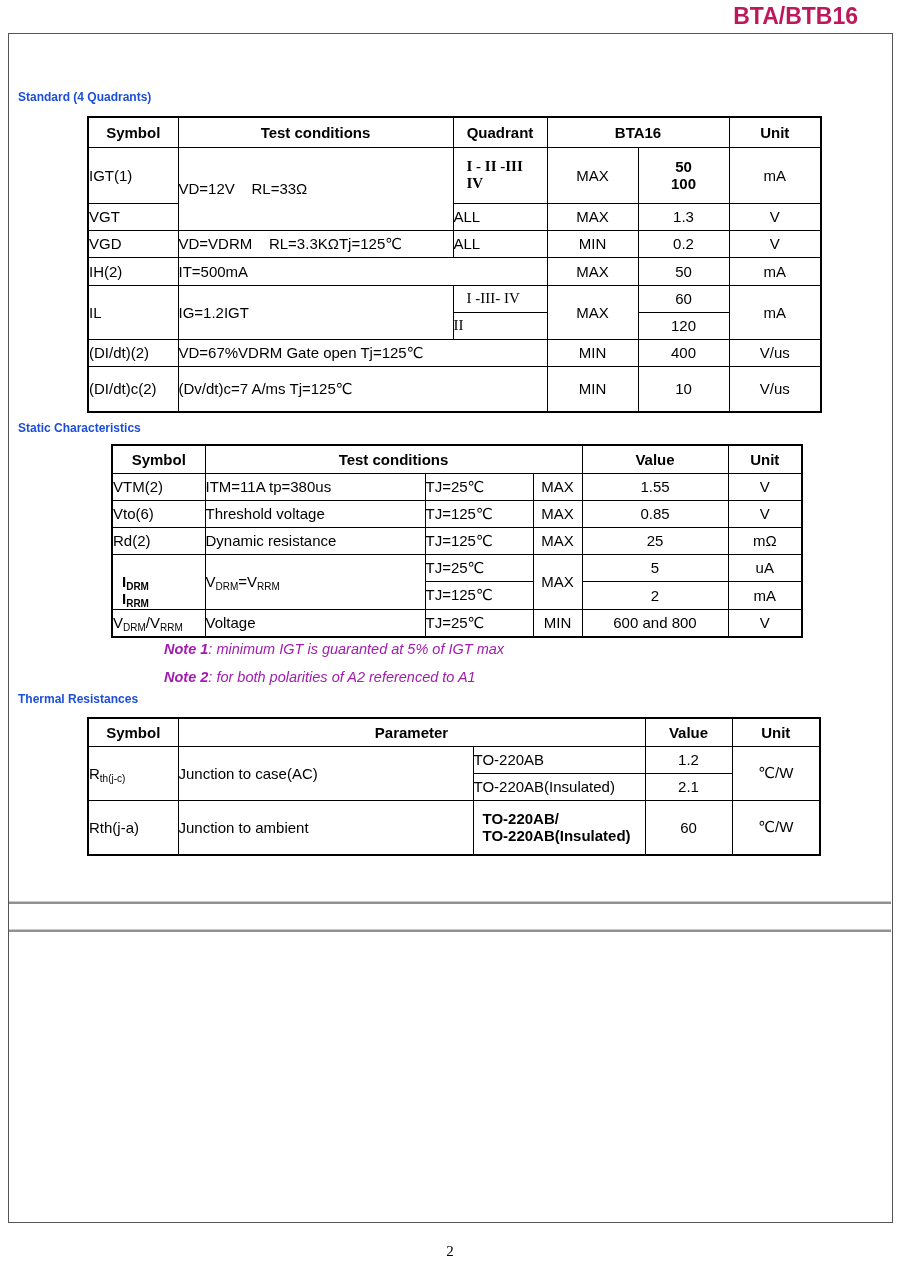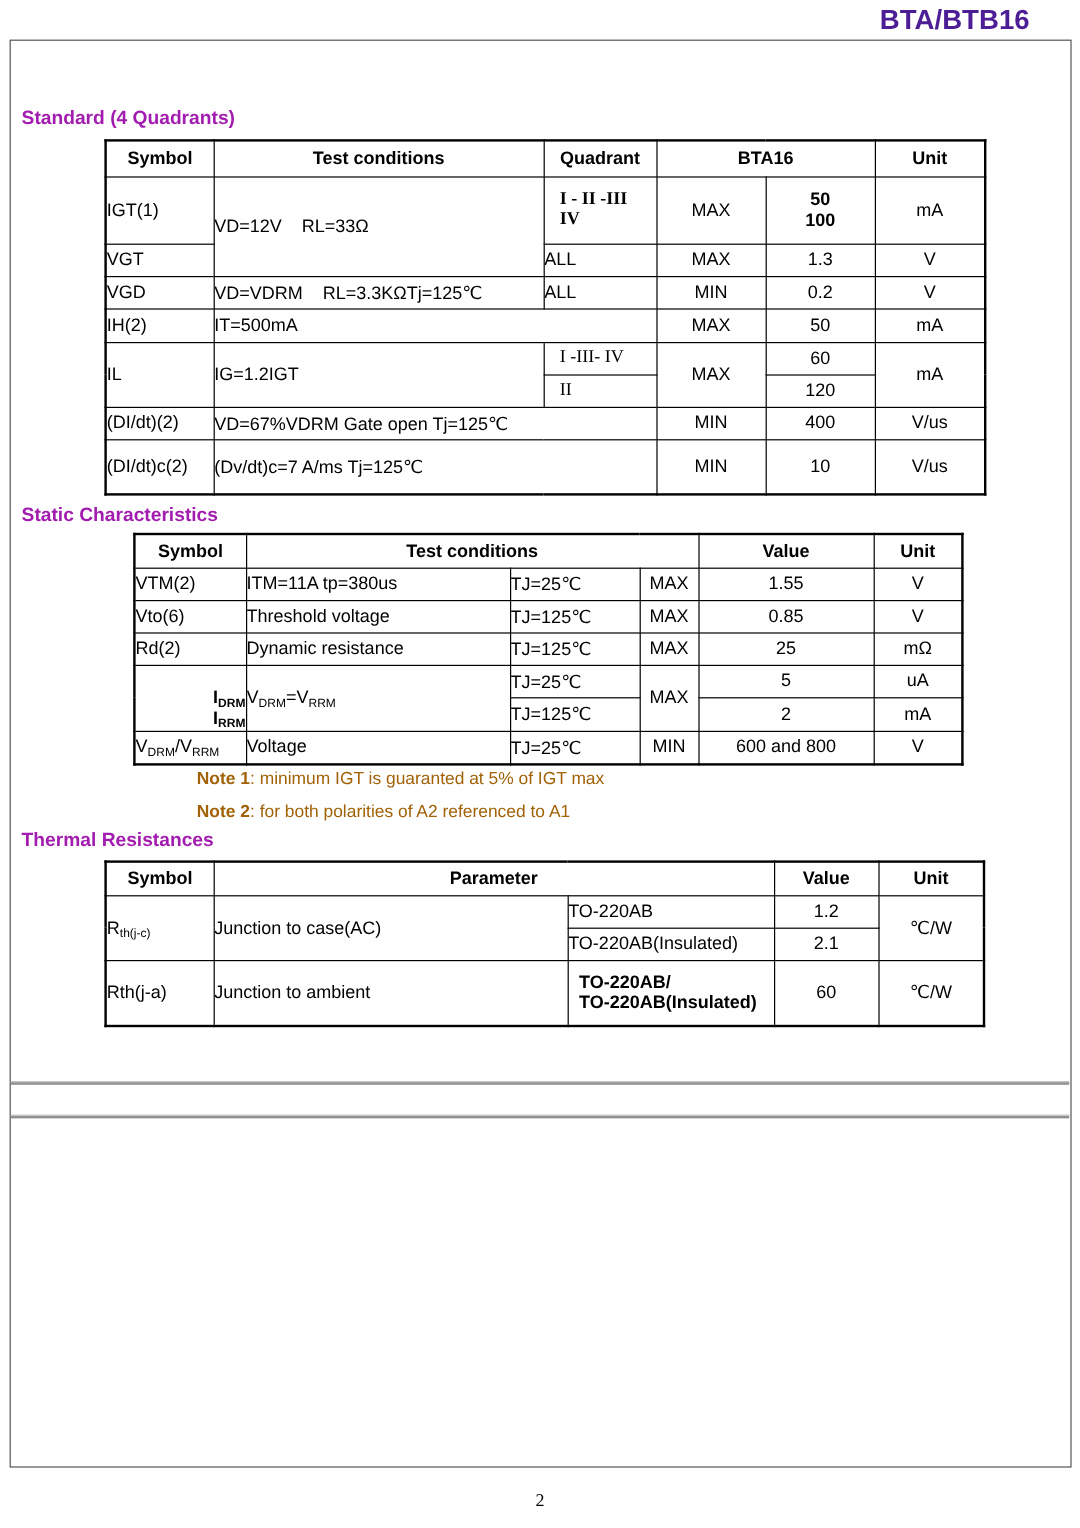--- a/index.html
+++ b/index.html
@@ -3,34 +3,34 @@
 <meta charset="utf-8">
 <style>
   html,body{margin:0;padding:0;}
   body{
     width:900px;height:1273px;position:relative;background:#ffffff;
     font-family:"Liberation Sans","DejaVu Sans",sans-serif;color:#000;
     -webkit-font-smoothing:antialiased;
   }
   .page-title{
     position:absolute;top:3px;right:42px;font-size:23px;font-weight:bold;
-    letter-spacing:0px;color:#4c1d95;
+    letter-spacing:0px;color:#be185d;
   }
   .frame{
     position:absolute;left:8px;top:33px;width:883px;height:1188px;
     border:1.5px solid #555;background:transparent;
   }
   .divider{
     position:absolute;left:9px;width:882px;height:2px;background:#919191;
     border-top:1px solid #c9c9c9;
   }
   .divider.d1{top:901px;}
   .divider.d2{top:929px;}
   .section-heading{
-    position:absolute;left:18px;font-size:16px;font-weight:bold;color:#a21caf;
+    position:absolute;left:18px;font-size:12px;font-weight:bold;color:#1d4ed8;
     white-space:nowrap;
   }
   .h-standard{top:90px;}
   .h-static{top:421px;}
   .h-thermal{top:692px;}
 
   table.t{
     position:absolute;border-collapse:collapse;table-layout:fixed;
     border:2px solid #000;
   }
@@ -46,21 +46,21 @@
   .twoline{display:flex;flex-direction:column;justify-content:space-around;height:100%;font-weight:bold;}
   .twoline.lft{align-items:flex-start;padding-left:13px;}
   .twoline.ctr{align-items:center;}
   .vbottom{vertical-align:bottom;padding-bottom:6px;}
   .sb{font-size:10px;position:relative;top:3px;}
 
   #t-standard{left:87px;top:116px;}
   #t-static{left:111px;top:444px;}
   #t-thermal{left:87px;top:717px;}
 
-  .note{position:absolute;left:164px;font-size:14.5px;color:#a16207;}
+  .note{position:absolute;left:164px;font-size:14.5px;color:#a21caf;font-style:italic;}
   .note.n1{top:641px;}
   .note.n2{top:669px;}
   .note b{font-weight:bold;}
 
   .page-number{
     position:absolute;left:0;right:0;top:1243px;text-align:center;
     font-family:"Liberation Serif","DejaVu Serif",serif;font-size:15px;color:#000;
   }
 </style>
 </head>
@@ -133,21 +133,21 @@
   </tr>
   <tr style="height:27px">
     <td class="left" rowspan="2">IL</td>
     <td class="left" rowspan="2">IG=1.2IGT</td>
     <td class="left serif" style="padding-left:13px">I -III- IV</td>
     <td class="center" rowspan="2">MAX</td>
     <td class="center">60</td>
     <td class="center" rowspan="2">mA</td>
   </tr>
   <tr style="height:27px">
-    <td class="left serif" style="padding-left:13px">II</td>
+    <td class="left serif" style="">II</td>
     <td class="center">120</td>
   </tr>
   <tr style="height:27px">
     <td class="left">(DI/dt)(2)</td>
     <td class="left" colspan="2">VD=67%VDRM Gate open Tj=125℃</td>
     <td class="center">MIN</td>
     <td class="center">400</td>
     <td class="center">V/us</td>
   </tr>
   <tr style="height:46px">
@@ -197,21 +197,21 @@
   <tr style="height:27px">
     <td class="left">Rd(2)</td>
     <td class="left">Dynamic resistance</td>
     <td class="left">TJ=125℃</td>
     <td class="center">MAX</td>
     <td class="center">25</td>
     <td class="center">mΩ</td>
   </tr>
   <tr style="height:27px">
     <td rowspan="2">
-      <div class="twoline" style="align-items:flex-end;padding-left:9px;margin-top:16px;">
+      <div class="twoline" style="align-items:flex-start;padding-left:9px;margin-top:16px;">
         <span><span>I</span><span class="sb">DRM</span></span>
         <span><span>I</span><span class="sb">RRM</span></span>
       </div>
     </td>
     <td class="left" rowspan="2">
       <span>V</span><span class="sb">DRM</span><span>=</span><span>V</span><span class="sb">RRM</span>
     </td>
     <td class="left">TJ=25℃</td>
     <td class="center vbottom" rowspan="2">MAX</td>
     <td class="center">5</td>

